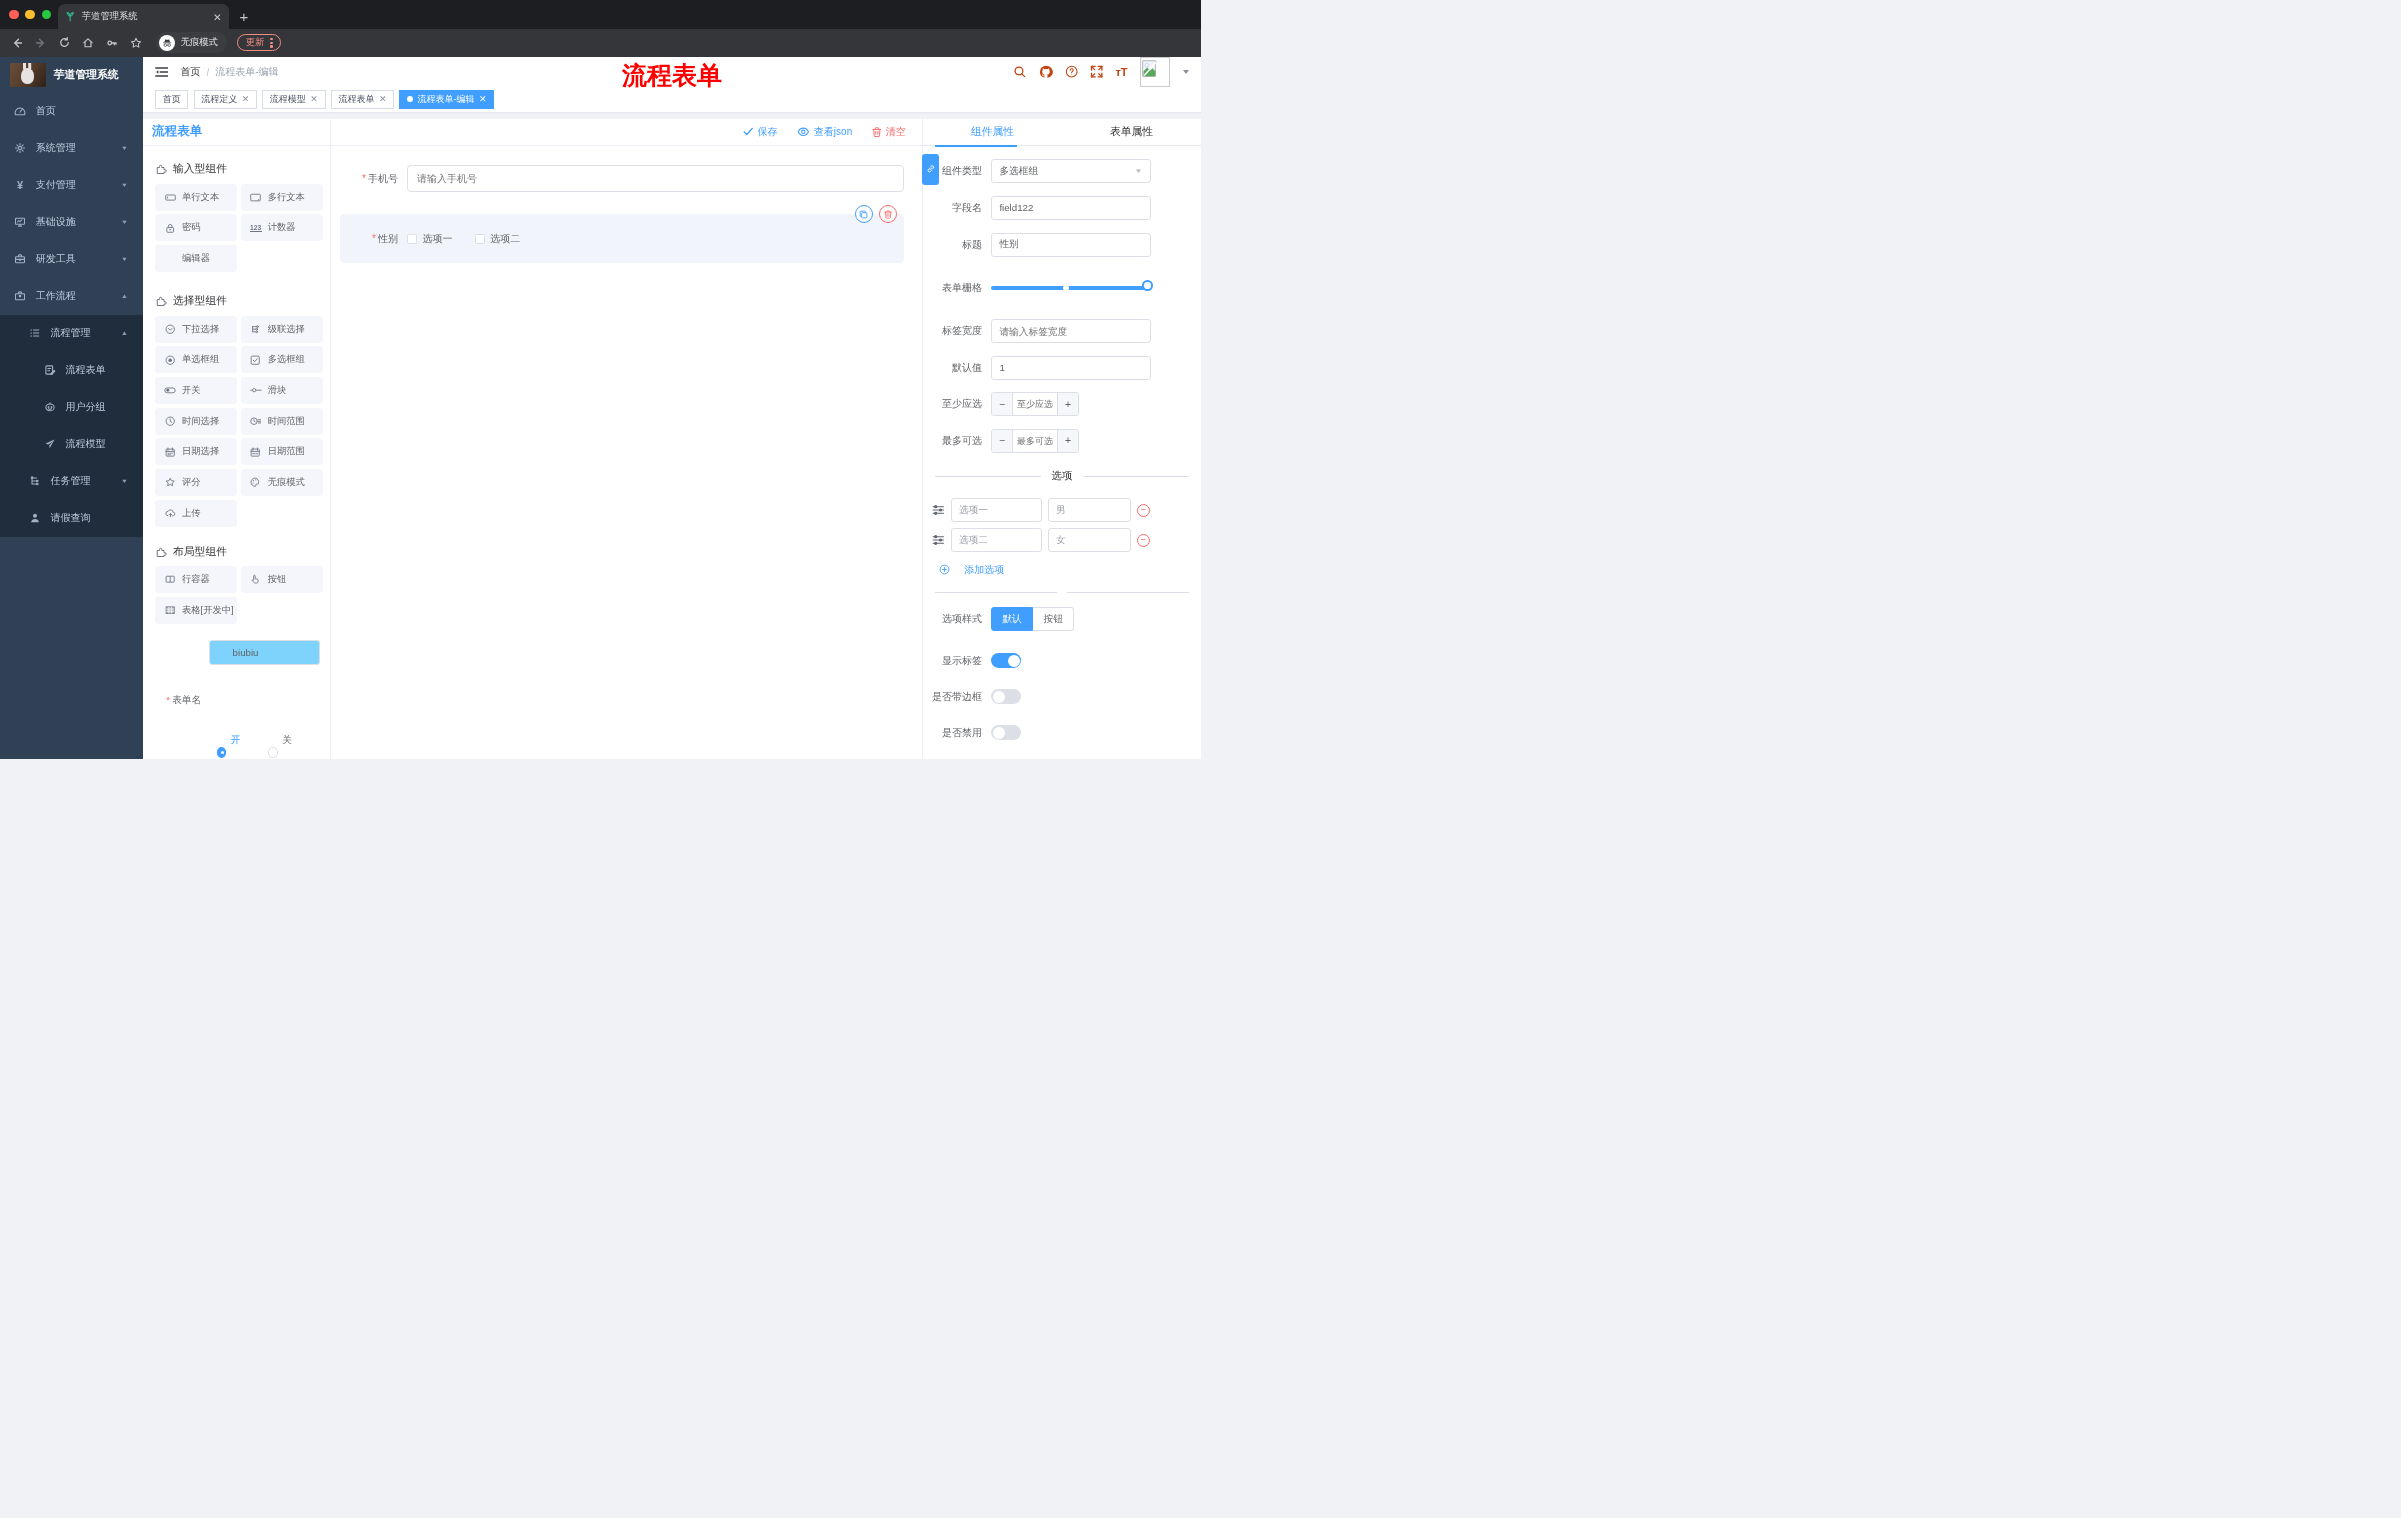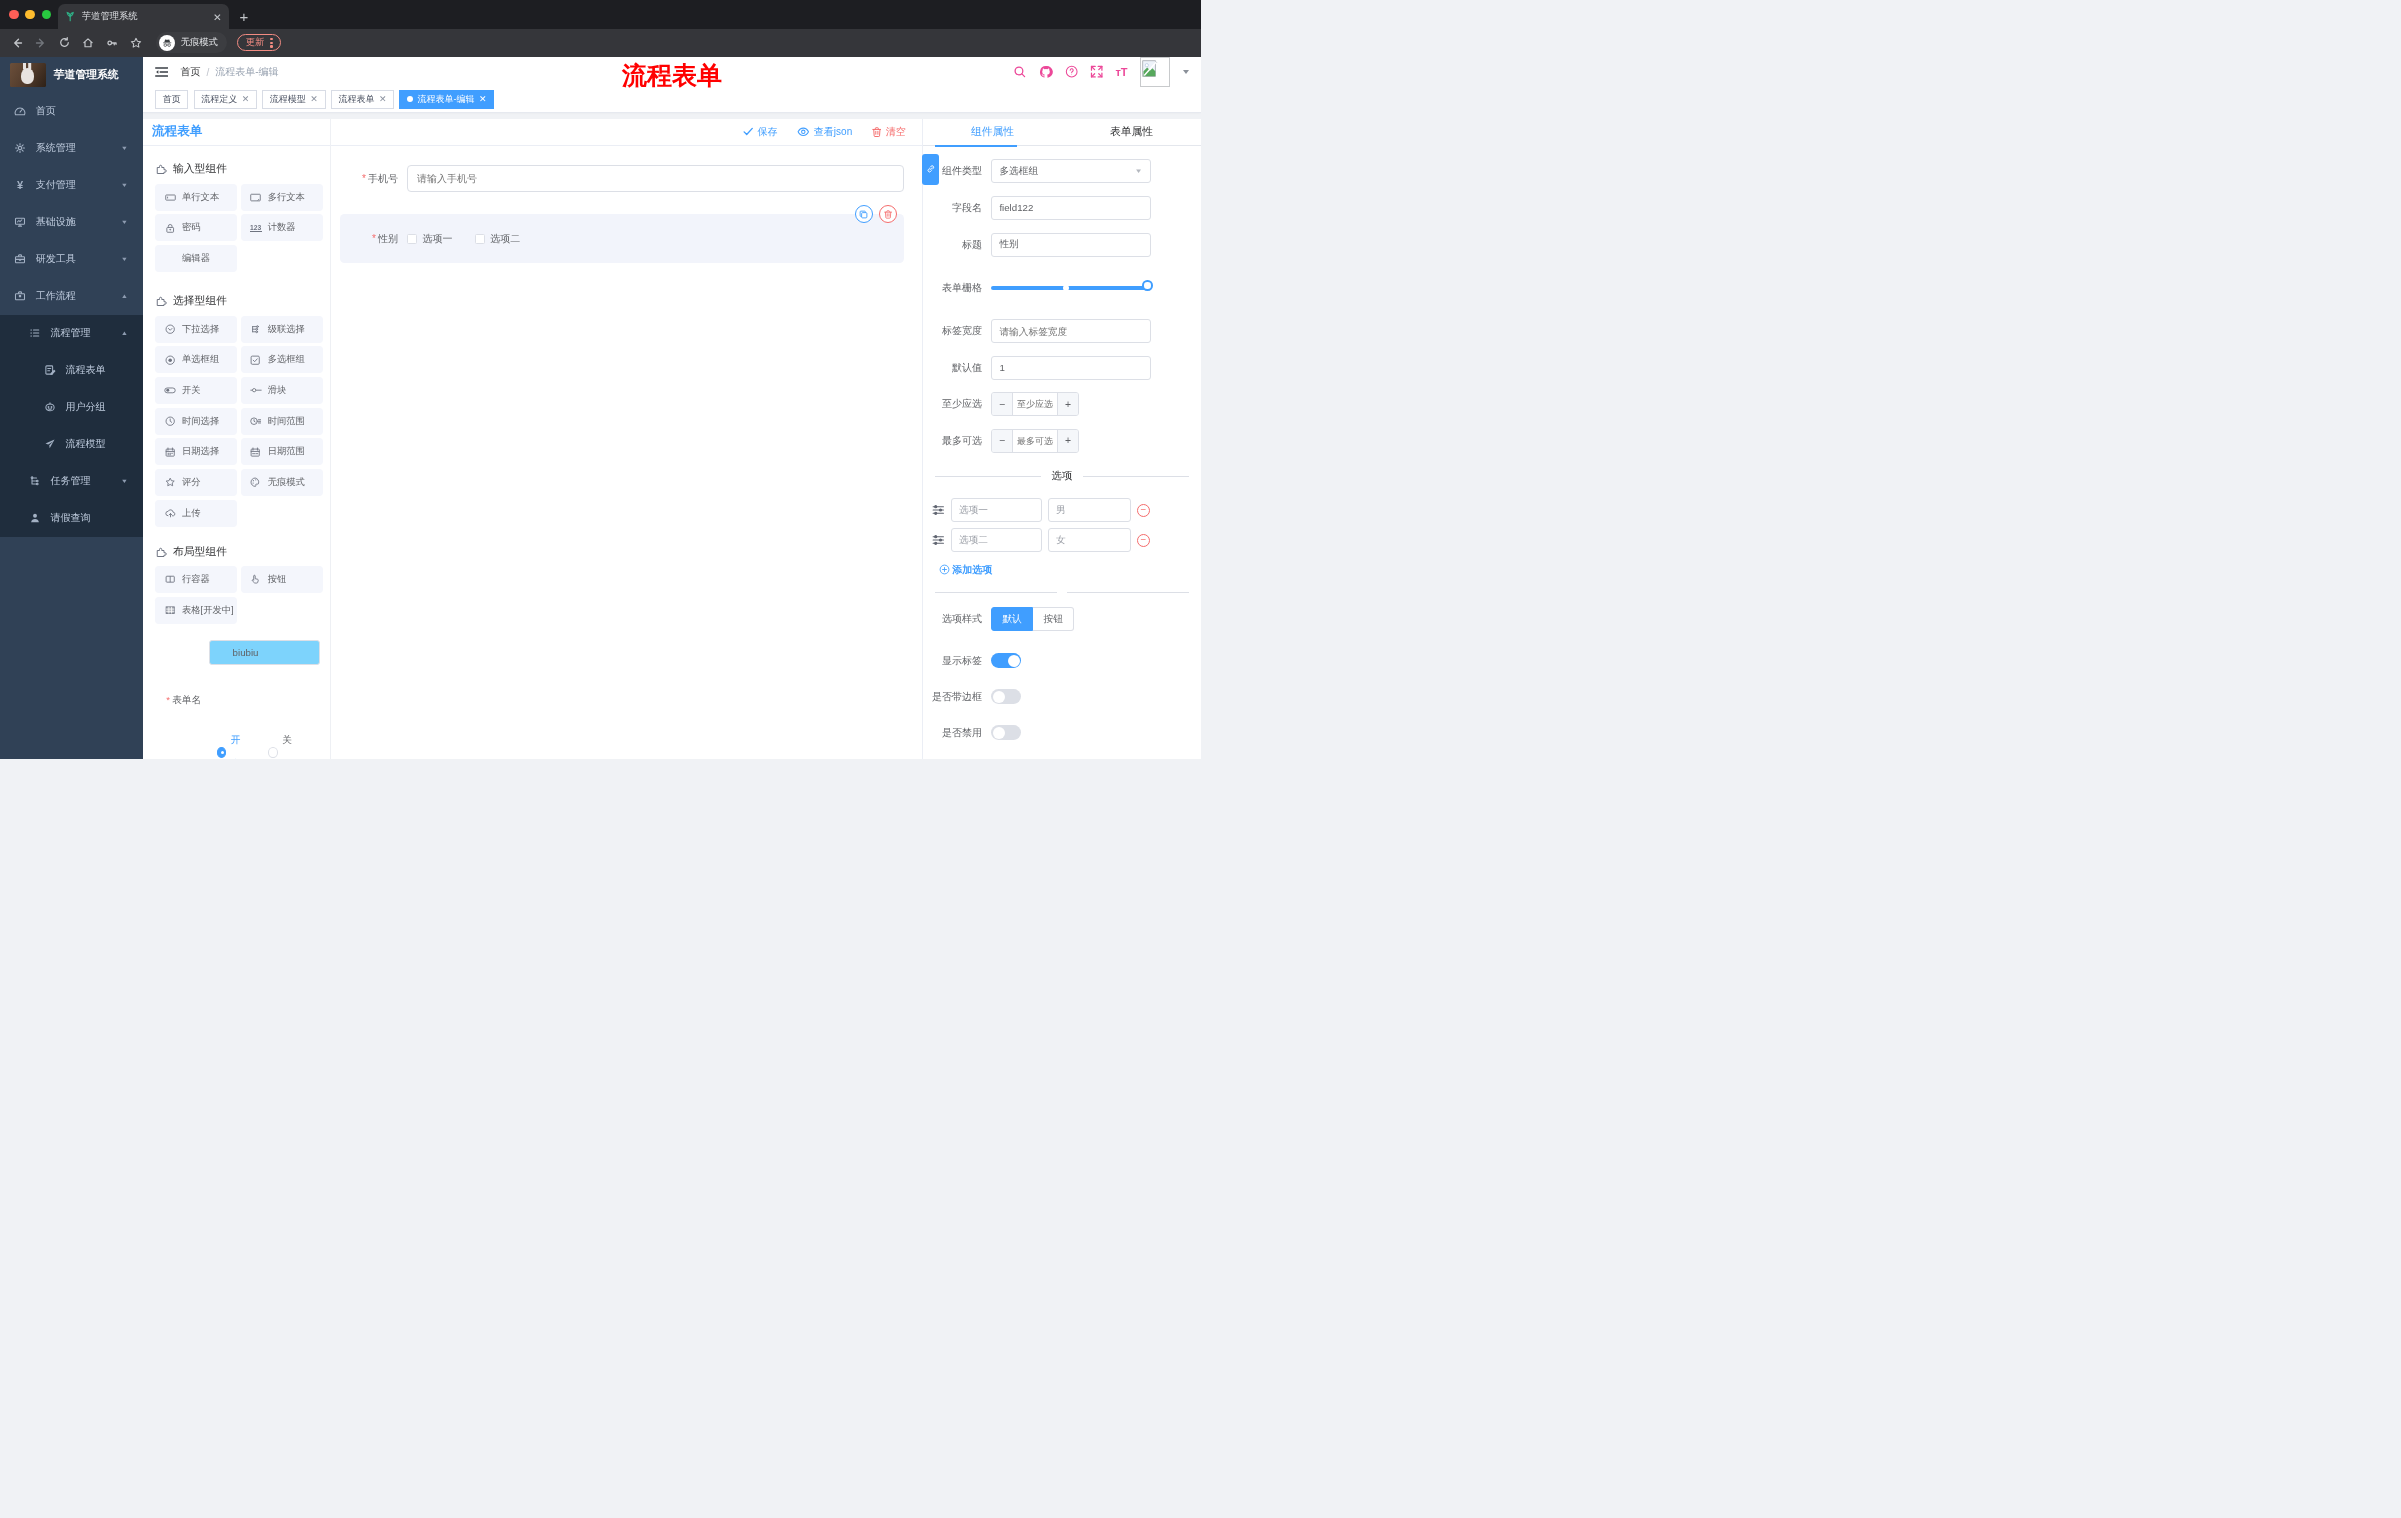--- a/index.html
+++ b/index.html
@@ -42,21 +42,21 @@
   .sub .mi{padding-left:28px;}
   .sub .mi.l3{padding-left:43px;}
   .main{flex:1;display:flex;flex-direction:column;background:#f0f2f5;min-width:0;}
   
   .hdr{height:31px;background:#fff;display:flex;align-items:center;padding:0 12px;position:relative;flex-shrink:0;}
   .burger{margin-right:12px;color:#3a3f45;}
   .crumb{font-size:10px;color:#303133;display:flex;gap:6px;align-items:center;}
   .crumb .sep{color:#c0c4cc;}
   .crumb .cur{color:#9aa4b2;}
   .annot{position:absolute;left:50%;top:2.2px;transform:translateX(-50%);color:#f00;font-size:25px;font-weight:bold;white-space:nowrap;}
-  .hright{margin-left:auto;display:flex;align-items:center;gap:12px;color:#ec4899;}
+  .hright{margin-left:auto;display:flex;align-items:center;gap:12px;color:#c2410c;}
   .avatar{width:30px;height:30px;border:0.7px solid #c8cacc;background:#fff;display:flex;align-items:flex-start;padding:1.5px;}
   .caret{width:0;height:0;border-left:3.7px solid transparent;border-right:3.7px solid transparent;border-top:4.5px solid #8a9099;margin-left:1.5px;}
   
   .tagbar{height:25px;background:#fff;border-bottom:0.7px solid #e6e9ef;display:flex;align-items:center;padding:0 12px;gap:5.2px;flex-shrink:0;box-shadow:0 0.7px 2.2px rgba(0,0,0,.04);}
   .tag{height:19.3px;border:0.7px solid #d8dce5;background:#fff;color:#495060;font-size:9px;display:flex;align-items:center;padding:0 6.7px;gap:4.5px;cursor:pointer;}
   .tag .x{color:#8c93a0;font-size:9px;}
   .tag.active{background:#409eff;border-color:#409eff;color:#fff;}
   .tag.active .x{color:#fff;}
   .tag.active .dot{width:6px;height:6px;border-radius:50%;background:#fff;}
   
@@ -123,21 +123,21 @@
   .stmid{width:45px;border:none;text-align:center;font-size:9px;color:#606266;min-width:0;}
   .divider{display:flex;align-items:center;gap:10.4px;margin:16.3px 12px 15px;color:#303133;font-size:10.4px;}
   .divider:before,.divider:after{content:"";flex:1;height:0.7px;background:#dcdfe6;}
   .divider.plain{margin:15px 12px;}
   .divider.plain:before{flex:1}.divider.plain:after{flex:1}
   .optrow{display:flex;align-items:center;gap:6px;margin:0 0 6px 9px;}
   .handle{color:#5f6470;cursor:grab;}
   .oin1{width:91px;height:24px;border:0.7px solid #dcdfe6;border-radius:3px;padding:0 7.4px;font-size:9.7px;color:#9a9ea6;background:#fff;}
   .oin2{width:83px;height:24px;border:0.7px solid #dcdfe6;border-radius:3px;padding:0 7.4px;font-size:9.7px;color:#9a9ea6;background:#fff;}
   .mincir{width:13.4px;height:13.4px;border-radius:50%;border:1.1px solid #f56c6c;color:#f56c6c;display:flex;align-items:center;justify-content:center;font-size:9.7px;line-height:1;cursor:pointer;flex-shrink:0;}
-  .addopt{display:flex;align-items:center;gap:2px;color:#409eff;font-size:10px;margin:10.4px 0 0 16.3px;cursor:pointer;font-weight:bold;}
+  .addopt{display:flex;align-items:center;gap:14px;color:#409eff;font-size:10px;margin:10.4px 0 0 16.3px;cursor:pointer;}
   .seg{display:flex;height:24px;}
   .segbtn{min-width:40px;padding:0 10.4px;display:flex;align-items:center;justify-content:center;font-size:9.7px;border:0.7px solid #dcdfe6;background:#fff;color:#606266;cursor:pointer;}
   .segbtn.on{background:#409eff;border-color:#409eff;color:#fff;}
   .segbtn:first-child{border-radius:3px 0 0 3px;}
   .segbtn:last-child{border-radius:0 3px 3px 0;border-left:none;}
   .switch{width:30px;height:15px;border-radius:7.4px;background:#dcdfe6;position:relative;cursor:pointer;flex-shrink:0;}
   .switch:after{content:"";position:absolute;top:1.5px;left:1.5px;width:12px;height:12px;border-radius:50%;background:#fff;}
   .switch.on{background:#409eff;}
   .switch.on:after{left:auto;right:1.5px;}
   .togglerow{margin-bottom:21px;}

